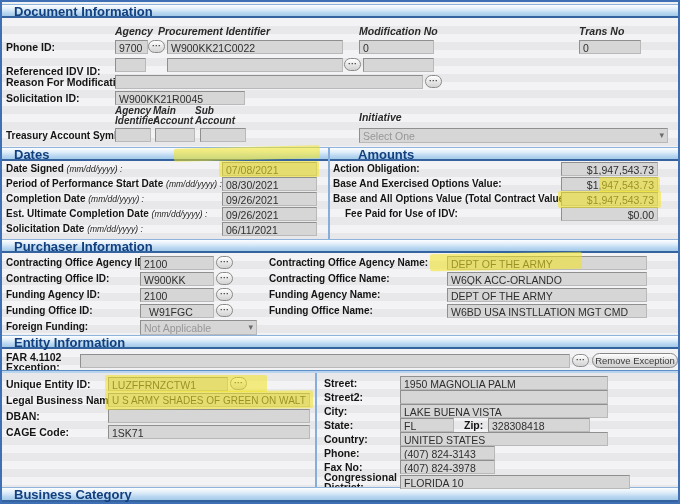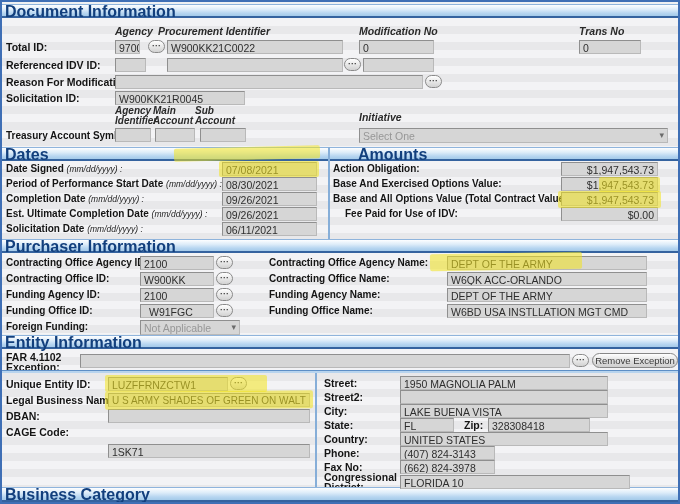--- a/index.html
+++ b/index.html
@@ -6,21 +6,21 @@
   #app{
     position:relative;width:680px;height:504px;box-sizing:border-box;
     border:2px solid #3f6fb5;background:#eef0f2;overflow:hidden;
     font-family:"Liberation Sans", sans-serif;font-size:10.5px;color:#1b1b1b;
   }
   .stripes{position:absolute;left:0;right:0;
     background:repeating-linear-gradient(180deg,#f3f3f5 0px,#f3f3f5 8px,#e8e8ea 8px,#e8e8ea 16px);}
   .sec-hdr{position:absolute;left:0;right:0;height:14px;line-height:13px;
     background:linear-gradient(180deg,#fdfeff 0%,#ddecf9 40%,#b6d5f0 75%,#a4cae9 100%);
     border-top:1px solid #8fb4dc;border-bottom:2px solid #35639f;
-    color:#123f7d;font-weight:bold;font-size:16px;padding-left:3px;box-sizing:border-box;}
+    color:#123f7d;font-weight:bold;font-size:13px;padding-left:12px;box-sizing:border-box;}
   .lbl{position:absolute;font-weight:bold;white-space:nowrap;color:#141414;}
   .colhdr{position:absolute;font-weight:bold;font-style:italic;color:#2a2a2a;white-space:nowrap;}
   .colhdr-wrap{position:absolute;font-weight:bold;font-style:italic;color:#2a2a2a;line-height:10px;font-size:10px;}
   .fld{position:absolute;height:14px;box-sizing:border-box;background:#d6d6d6;
     border:1px solid #b9b9b9;border-top-color:#8f8f8f;border-left-color:#8f8f8f;
     padding:1px 3px 0 3px;font-size:10.5px;color:#2e2e2e;white-space:nowrap;overflow:hidden;z-index:1;}
   .fld.right{text-align:right;}
   .fld.ghost{color:#979797;}
   .dots{position:absolute;width:17px;height:13px;border-radius:7px;box-sizing:border-box;
     background:linear-gradient(180deg,#ffffff,#d2d2d2);border:1px solid #8a8a8a;
@@ -42,28 +42,28 @@
   <div class="stripes" style="top:16px;height:129px;"></div>
   <div class="sec-hdr" style="top:2px;">
     <span>Document Information</span>
   </div>
 
   <div class="colhdr" style="left:113px;top:23px;">Agency</div>
   <div class="colhdr" style="left:156px;top:23px;">Procurement Identifier</div>
   <div class="colhdr" style="left:357px;top:23px;">Modification No</div>
   <div class="colhdr" style="left:577px;top:23px;">Trans No</div>
 
-  <div class="lbl" style="left:4px;top:39px;">Total ID:</div>
-  <div class="fld" style="left:113px;top:38px;width:25px;">9700</div>
+  <div class="lbl" style="left:4px;top:39px;">Phone ID:</div>
+  <div class="fld" style="left:113px;top:38px;width:33px;">9700</div>
   <div class="dots" style="left:146px;top:38px;"><span>···</span></div>
   <div class="fld" style="left:165px;top:38px;width:176px;">W900KK21C0022</div>
   <div class="fld" style="left:357px;top:38px;width:75px;">0</div>
   <div class="fld" style="left:577px;top:38px;width:62px;">0</div>
 
-  <div class="lbl" style="left:4px;top:57px;">Referenced IDV ID:</div>
+  <div class="lbl" style="left:4px;top:63px;">Referenced IDV ID:</div>
   <div class="fld" style="left:113px;top:56px;width:31px;"></div>
   <div class="fld" style="left:165px;top:56px;width:176px;"></div>
   <div class="dots" style="left:342px;top:56px;"><span>···</span></div>
   <div class="fld" style="left:361px;top:56px;width:71px;"></div>
 
   <div class="lbl" style="left:4px;top:74px;">Reason For Modification:</div>
   <div class="fld" style="left:113px;top:73px;width:308px;"></div>
   <div class="dots" style="left:423px;top:73px;"><span>···</span></div>
 
   <div class="lbl" style="left:4px;top:90px;">Solicitation ID:</div>
@@ -125,21 +125,21 @@
 
   <div class="lbl" style="left:4px;top:287px;font-size:10px;">Funding Agency ID:</div>
   <div class="fld" style="left:138px;top:286px;width:74px;">2100</div>
   <div class="dots" style="left:214px;top:286px;"><span>···</span></div>
 
   <div class="lbl" style="left:4px;top:303px;font-size:10px;">Funding Office ID:</div>
   <div class="fld" style="left:138px;top:302px;width:74px;padding-left:8px;">W91FGC</div>
   <div class="dots" style="left:214px;top:302px;"><span>···</span></div>
 
   <div class="lbl" style="left:4px;top:319px;font-size:10px;">Foreign Funding:</div>
-  <div class="fld ghost" style="left:138px;top:318px;width:100px;height:15px;">
+  <div class="fld ghost" style="left:138px;top:318px;width:117px;height:15px;">
     <span>Not Applicable</span>
     <span class="chev">▾</span>
   </div>
 
   <div class="lbl" style="left:267px;top:255px;font-size:10px;">Contracting Office Agency Name:</div>
   <div class="fld" style="left:445px;top:254px;width:200px;">DEPT OF THE ARMY</div>
   <div class="lbl" style="left:267px;top:271px;font-size:10px;">Contracting Office Name:</div>
   <div class="fld" style="left:445px;top:270px;width:200px;">W6QK ACC-ORLANDO</div>
   <div class="lbl" style="left:267px;top:287px;font-size:10px;">Funding Agency Name:</div>
   <div class="fld" style="left:445px;top:286px;width:200px;">DEPT OF THE ARMY</div>
@@ -163,38 +163,38 @@
   <div class="vdiv" style="left:313px;top:371px;height:114px;"></div>
 
   <div class="lbl" style="left:4px;top:376px;">Unique Entity ID:</div>
   <div class="fld" style="left:106px;top:375px;width:120px;">LUZFFRNZCTW1</div>
   <div class="dots" style="left:228px;top:375px;"><span>···</span></div>
   <div class="lbl" style="left:4px;top:392px;">Legal Business Name:</div>
   <div class="fld" style="left:106px;top:391px;width:202px;font-size:10px;">U S ARMY SHADES OF GREEN ON WALT DIS</div>
   <div class="lbl" style="left:4px;top:408px;">DBAN:</div>
   <div class="fld" style="left:106px;top:407px;width:202px;"></div>
   <div class="lbl" style="left:4px;top:424px;">CAGE Code:</div>
-  <div class="fld" style="left:106px;top:423px;width:202px;margin-top:19px;">1SK71</div>
+  <div class="fld" style="left:106px;top:423px;width:202px;">1SK71</div>
 
   <div class="lbl" style="left:322px;top:375px;">Street:</div>
   <div class="fld" style="left:398px;top:374px;width:208px;">1950 MAGNOLIA PALM</div>
   <div class="lbl" style="left:322px;top:389px;">Street2:</div>
   <div class="fld" style="left:398px;top:388px;width:208px;"></div>
   <div class="lbl" style="left:322px;top:403px;">City:</div>
   <div class="fld" style="left:398px;top:402px;width:208px;">LAKE BUENA VISTA</div>
   <div class="lbl" style="left:322px;top:417px;">State:</div>
   <div class="fld" style="left:398px;top:416px;width:54px;text-decoration:underline;">FL</div>
   <div class="lbl" style="left:462px;top:417px;">Zip:</div>
   <div class="fld" style="left:486px;top:416px;width:102px;">328308418</div>
   <div class="lbl" style="left:322px;top:431px;">Country:</div>
   <div class="fld" style="left:398px;top:430px;width:208px;">UNITED STATES</div>
   <div class="lbl" style="left:322px;top:445px;">Phone:</div>
   <div class="fld" style="left:398px;top:444px;width:95px;">(407) 824-3143</div>
   <div class="lbl" style="left:322px;top:459px;">Fax No:</div>
-  <div class="fld" style="left:398px;top:458px;width:95px;">(662) 824-3978</div>
+  <div class="fld" style="left:398px;top:458px;width:95px;">(407) 824-3978</div>
   <div class="lbl" style="left:322px;top:470px;line-height:10px;white-space:normal;width:74px;">Congressional District:</div>
   <div class="fld" style="left:398px;top:473px;width:230px;">FLORIDA 10</div>
 
   <div class="sec-hdr" style="top:485px;height:15px;">
     <span>Business Category</span>
   </div>
   <div style="position:absolute;left:0;right:0;top:500px;height:4px;background:#cfe3f6;"></div>
   <div class="pill" style="left:592px;top:484px;width:82px;margin-top:37px;">Show Details</div>
 
   <div class="hl" style="left: 172px; top: 145px; width: 146px; height: 13px; transform: rotate(-1.5deg); background-color: rgb(242, 228, 30); opacity: 0.55;"></div>

